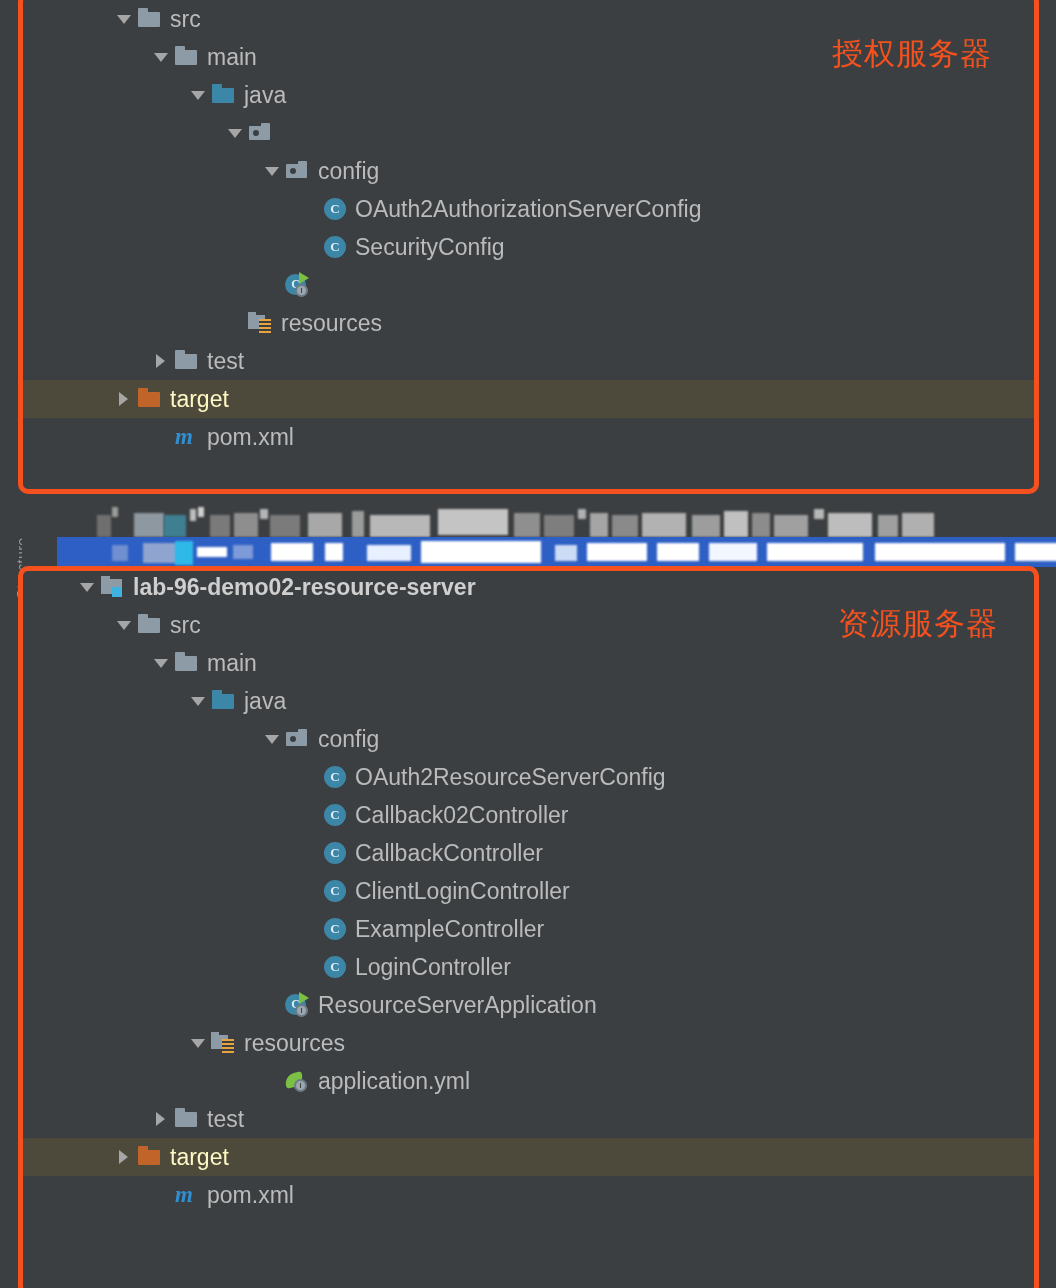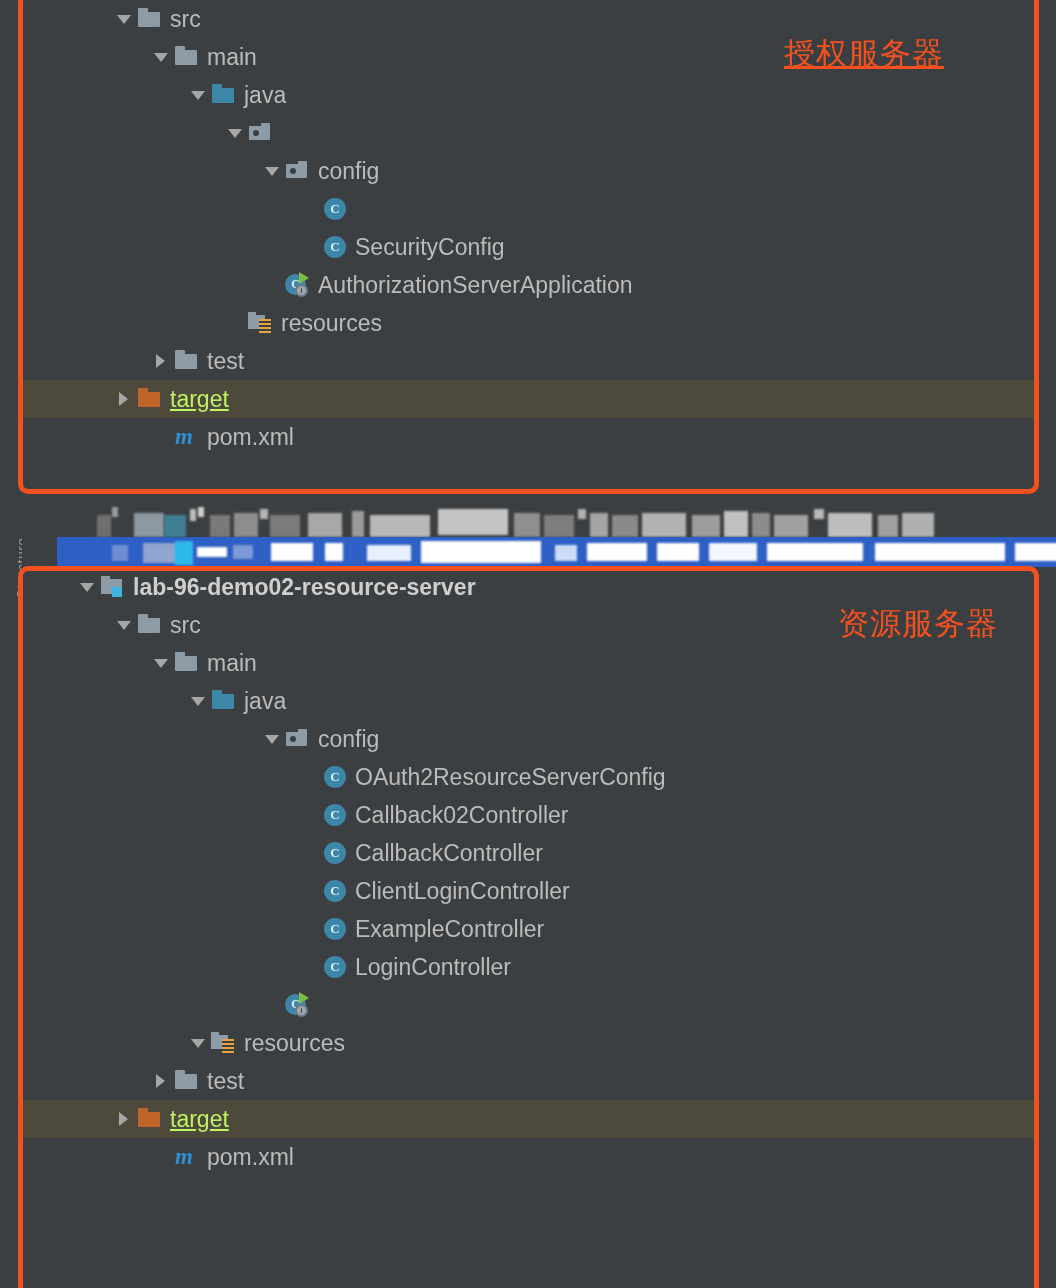--- a/index.html
+++ b/index.html
@@ -47,41 +47,41 @@
 
   .annot-label{
     position:absolute;
     color:#f4511e;
     font-size:31px;
     font-weight:400;
     letter-spacing:1px;
     font-family:"DejaVu Sans","Liberation Sans",sans-serif;
     white-space:nowrap;
   }
-  #annot-label-auth{left:784px;top:33px;text-decoration:underline;}
+  #annot-label-auth{left:832px;top:33px;}
   #annot-label-res{left:838px;top:603px;}
 
   
   .row{
     position:relative;
     height:38px;
     display:flex;
     align-items:center;
     white-space:nowrap;
     color:#bfbfbf;
     font-size:23px;
   }
   .row.sel-brown{background:#4e4a3b;}
   .row-label{
     color:#bbbbbb;
     font-size:23px;
     line-height:1;
   }
   .row.bold .row-label{font-weight:bold;color:#cfcfcf;}
-  .row.dim .row-label{color:#bef264;text-decoration:underline;}
+  .row.dim .row-label{color:#fef9c3;}
 
   
   .indent{flex:0 0 auto;}
 
   
   .tri{
     flex:0 0 auto;width:22px;height:22px;position:relative;margin-right:2px;
   }
   .tri.open::before{
     content:"";position:absolute;left:4px;top:7px;
@@ -260,38 +260,38 @@
           <span class="dot"></span>
         </span>
         <span class="row-label">config</span>
       </div>
       <div class="row">
         <span class="indent" style="width: 276px;"></span>
         <span class="tri none"></span>
         <span class="ico ico-class">
           <span class="circle">C</span>
         </span>
+        <span class="row-label">OAuth2AuthorizationServerConfig</span>
       </div>
       <div class="row">
         <span class="indent" style="width: 276px;"></span>
         <span class="tri none"></span>
         <span class="ico ico-class">
           <span class="circle">C</span>
         </span>
         <span class="row-label">SecurityConfig</span>
       </div>
       <div class="row">
         <span class="indent" style="width: 239px;"></span>
         <span class="tri none"></span>
         <span class="ico ico-springapp">
           <span class="circle">C</span>
           <span class="arrow"></span>
           <span class="gear"></span>
         </span>
-        <span class="row-label">AuthorizationServerApplication</span>
       </div>
       <div class="row">
         <span class="indent" style="width: 202px;"></span>
         <span class="tri none"></span>
         <span class="ico ico-res">
           <span class="tab"></span>
           <span class="body"></span>
           <span class="lines"></span>
         </span>
         <span class="row-label">resources</span>
@@ -472,30 +472,40 @@
         <span class="row-label">LoginController</span>
       </div>
       <div class="row">
         <span class="indent" style="width: 239px;"></span>
         <span class="tri none"></span>
         <span class="ico ico-springapp">
           <span class="circle">C</span>
           <span class="arrow"></span>
           <span class="gear"></span>
         </span>
+        <span class="row-label">ResourceServerApplication</span>
       </div>
       <div class="row">
         <span class="indent" style="width: 165px;"></span>
         <span class="tri open"></span>
         <span class="ico ico-res">
           <span class="tab"></span>
           <span class="body"></span>
           <span class="lines"></span>
         </span>
         <span class="row-label">resources</span>
+      </div>
+      <div class="row">
+        <span class="indent" style="width: 239px;"></span>
+        <span class="tri none"></span>
+        <span class="ico ico-yml">
+          <span class="leaf"></span>
+          <span class="gear"></span>
+        </span>
+        <span class="row-label">application.yml</span>
       </div>
       <div class="row">
         <span class="indent" style="width: 128px;"></span>
         <span class="tri closed"></span>
         <span class="ico ico-folder">
           <span class="tab"></span>
           <span class="body"></span>
         </span>
         <span class="row-label">test</span>
       </div>

